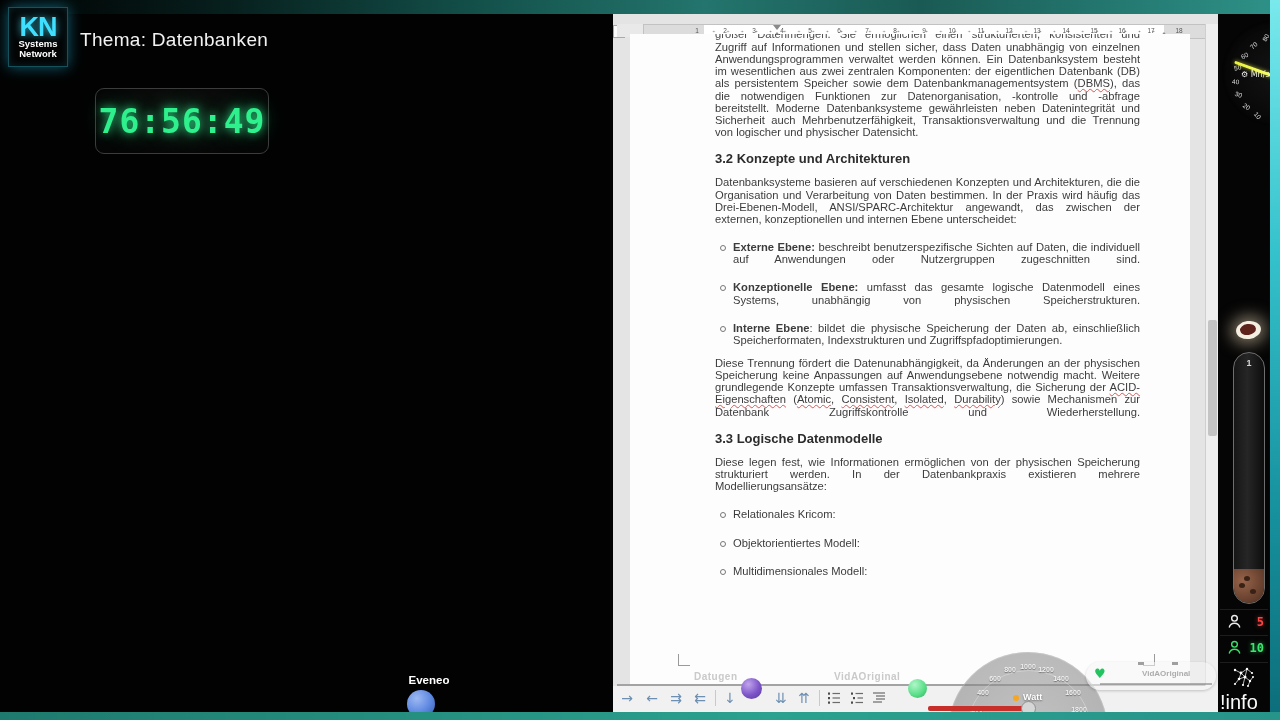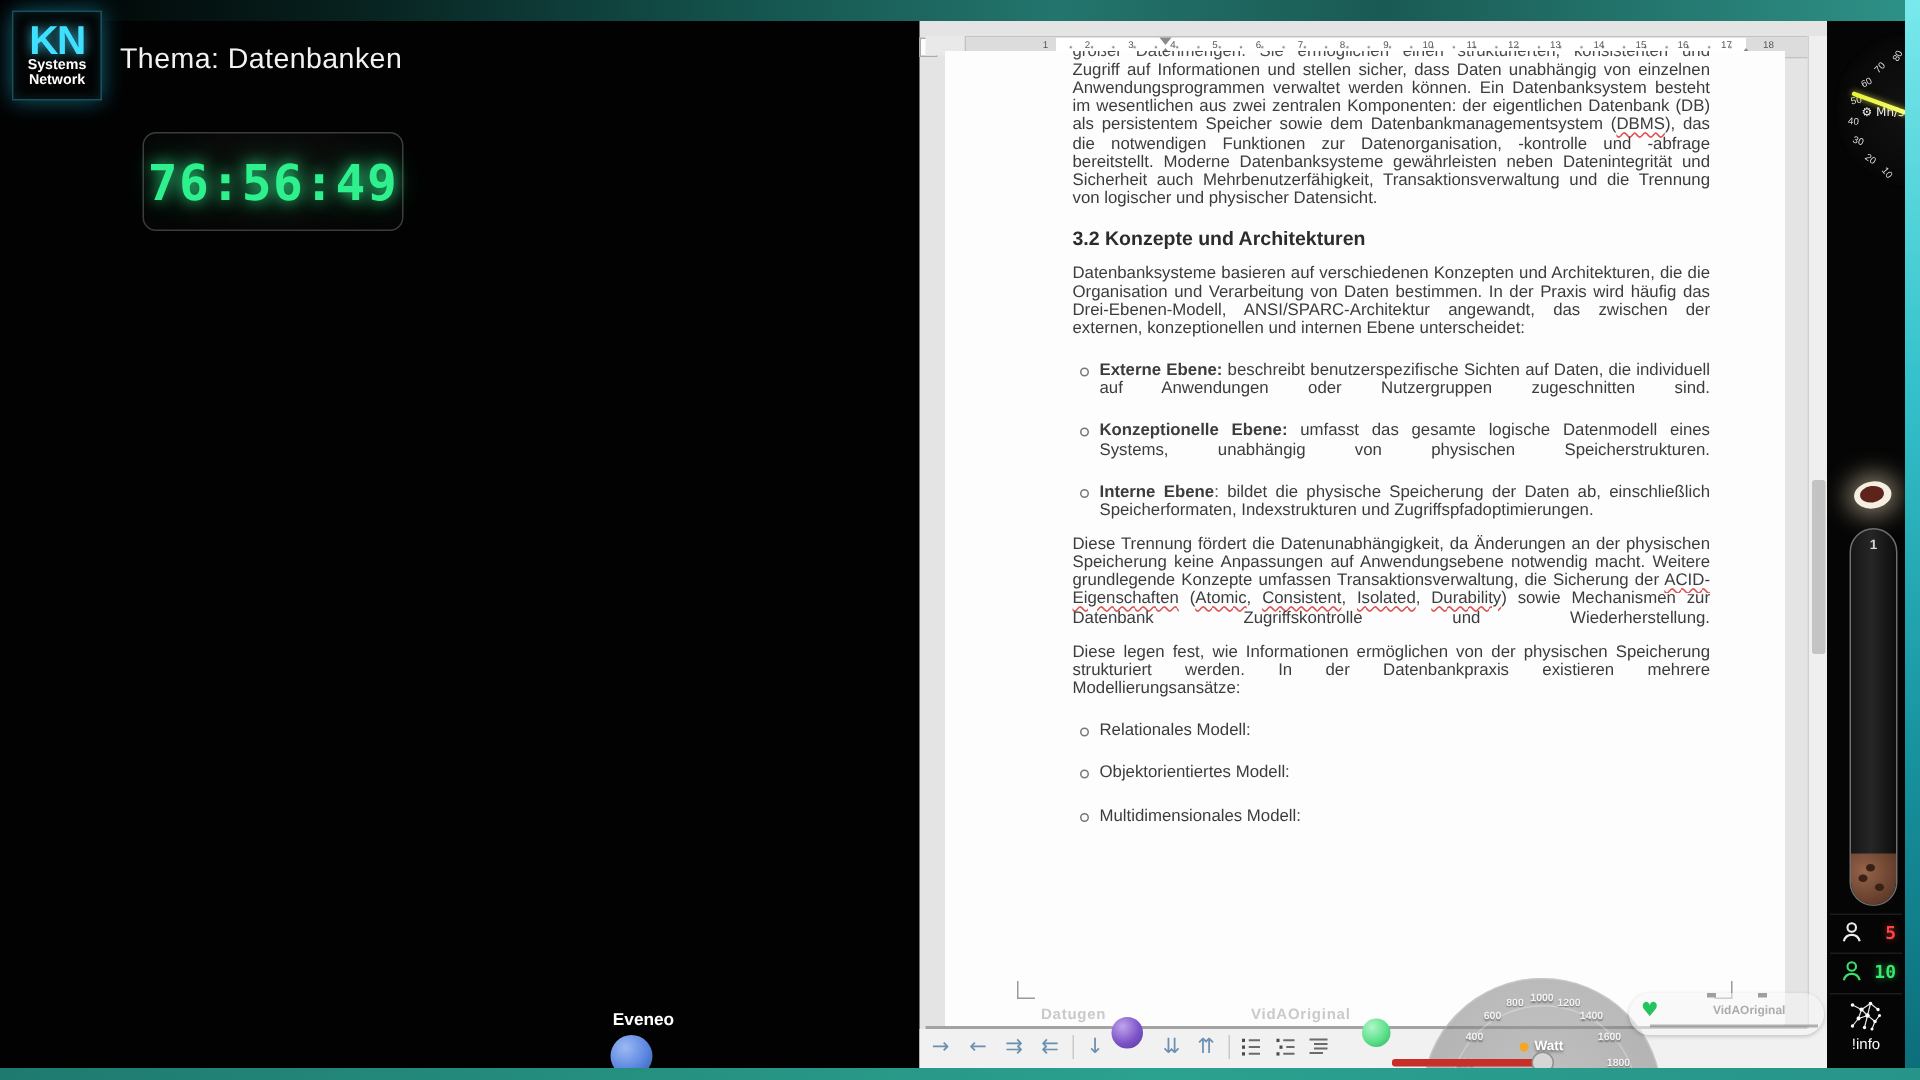--- a/index.html
+++ b/index.html
@@ -129,21 +129,21 @@
   #tube-num{position:absolute;top:5px;width:100%;text-align:center;font-size:9px;font-weight:bold;color:#d8d8d8;}
   #tube-fill{position:absolute;left:0;bottom:0;width:100%;height:34px;border-radius:0 0 14px 14px;
     background:radial-gradient(circle at 30% 35%,#96644a,#6b4330 60%,#4e2e20);}
   .bean{position:absolute;width:6px;height:5px;border-radius:50%;background:#3a2115;}
 
   .counter-row{position:absolute;left:2px;width:48px;height:25px;border-top:1px solid #1d1d1d;}
   .counter-num{position:absolute;right:4px;top:5px;font-size:12px;font-weight:bold;font-family:"DejaVu Sans Mono",monospace;}
   #count-red{color:#ff4343;text-shadow:0 0 5px rgba(255,70,70,.6);}
   #count-green{color:#39e86e;text-shadow:0 0 5px rgba(60,230,110,.6);}
   #info-block{position:absolute;left:2px;top:648px;width:48px;height:48px;border-top:1px solid #1d1d1d;}
-  #info-text{position:absolute;top:28px;width:100%;text-align:center;font-size:10px;color:#fafafa;}
+  #info-text{position:absolute;top:28px;width:100%;font-size:20px;color:#fafafa;}
 </style>
 </head>
 <body>
 
 <div id="stage">
 
   <div id="topbar" class="abs"></div>
 
   <div id="logo-box" class="abs">
     <div id="logo-kn">KN</div>
@@ -201,24 +201,25 @@
         </div>
         <div class="li">
           <div class="li-m"></div>
           <div class="li-t jlast"><b>Konzeptionelle Ebene:</b><span> umfasst das gesamte logische Datenmodell eines Systems, unabhängig von physischen Speicherstrukturen.</span></div>
         </div>
         <div class="li">
           <div class="li-m"></div>
           <div class="li-t"><b>Interne Ebene</b><span>: bildet die physische Speicherung der Daten ab, einschließlich Speicherformaten, Indexstrukturen und Zugriffspfadoptimierungen.</span></div>
         </div>
         <p class="jlast"><span>Diese Trennung fördert die Datenunabhängigkeit, da Änderungen an der physischen Speicherung keine Anpassungen auf Anwendungsebene notwendig macht. Weitere grundlegende Konzepte umfassen Transaktionsverwaltung, die Sicherung der </span><span class="sp">ACID-Eigenschaften</span><span> (</span><span class="sp">Atomic</span><span>, </span><span class="sp">Consistent</span><span>, </span><span class="sp">Isolated</span><span>, </span><span class="sp">Durability</span><span>) sowie Mechanismen zur Datenbank Zugriffskontrolle und Wiederherstellung.</span></p>
+        <h4>3.3 Logische Datenmodelle</h4>
         <p>Diese legen fest, wie Informationen ermöglichen von der physischen Speicherung strukturiert werden. In der Datenbankpraxis existieren mehrere Modellierungsansätze:</p>
         <div class="li li33">
           <div class="li-m"></div>
-          <div class="li-t">Relationales Modell:</div>
+          <div class="li-t">Relationales Kricom:</div>
         </div>
         <div class="li li33">
           <div class="li-m"></div>
           <div class="li-t">Objektorientiertes Modell:</div>
         </div>
         <div class="li li33">
           <div class="li-m"></div>
           <div class="li-t">Multidimensionales Modell:</div>
         </div>
       </div>

